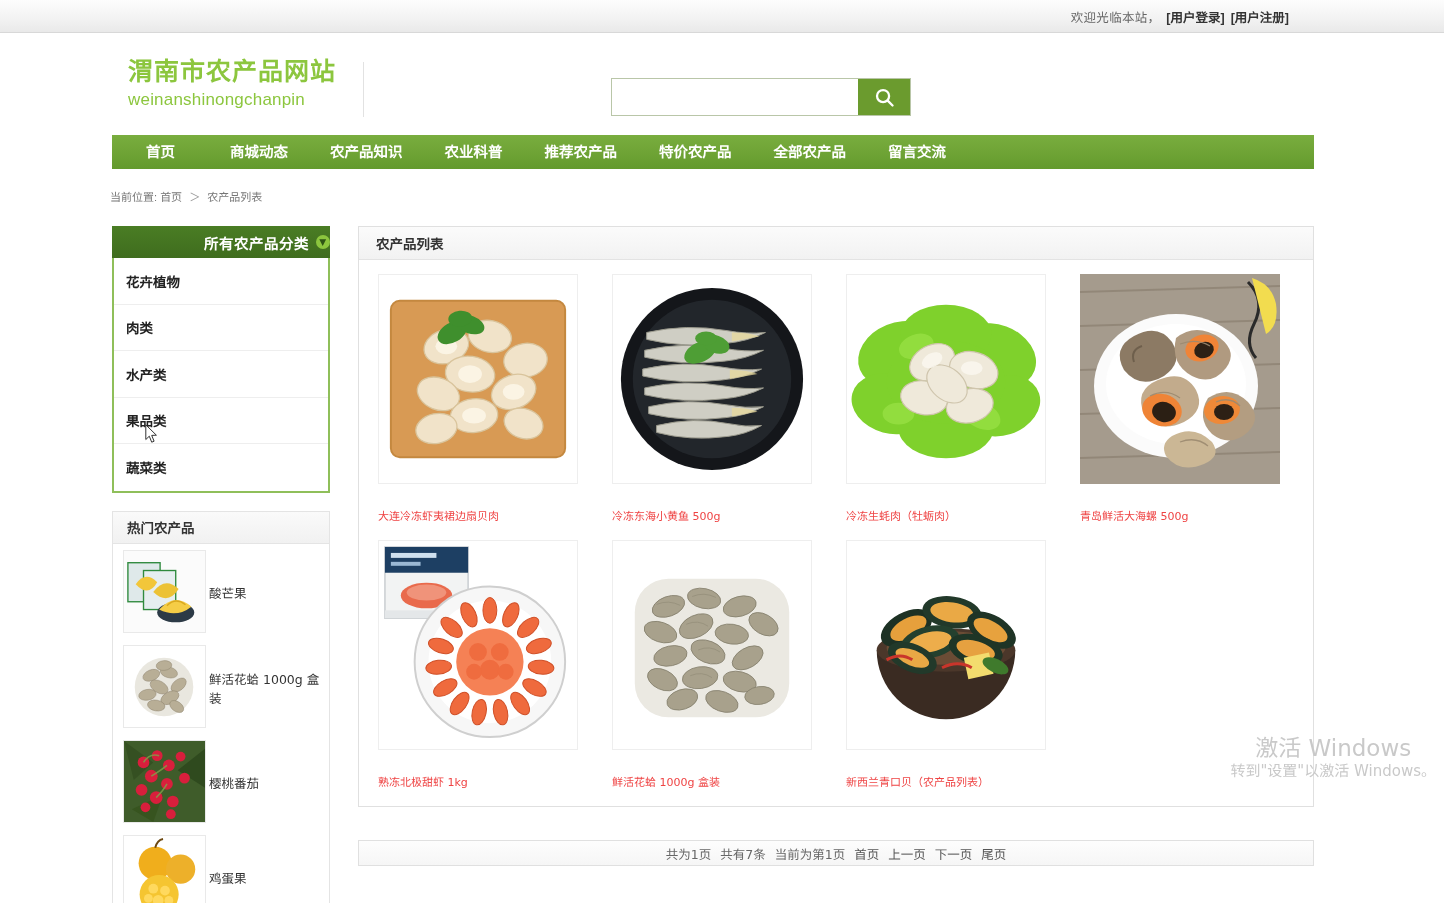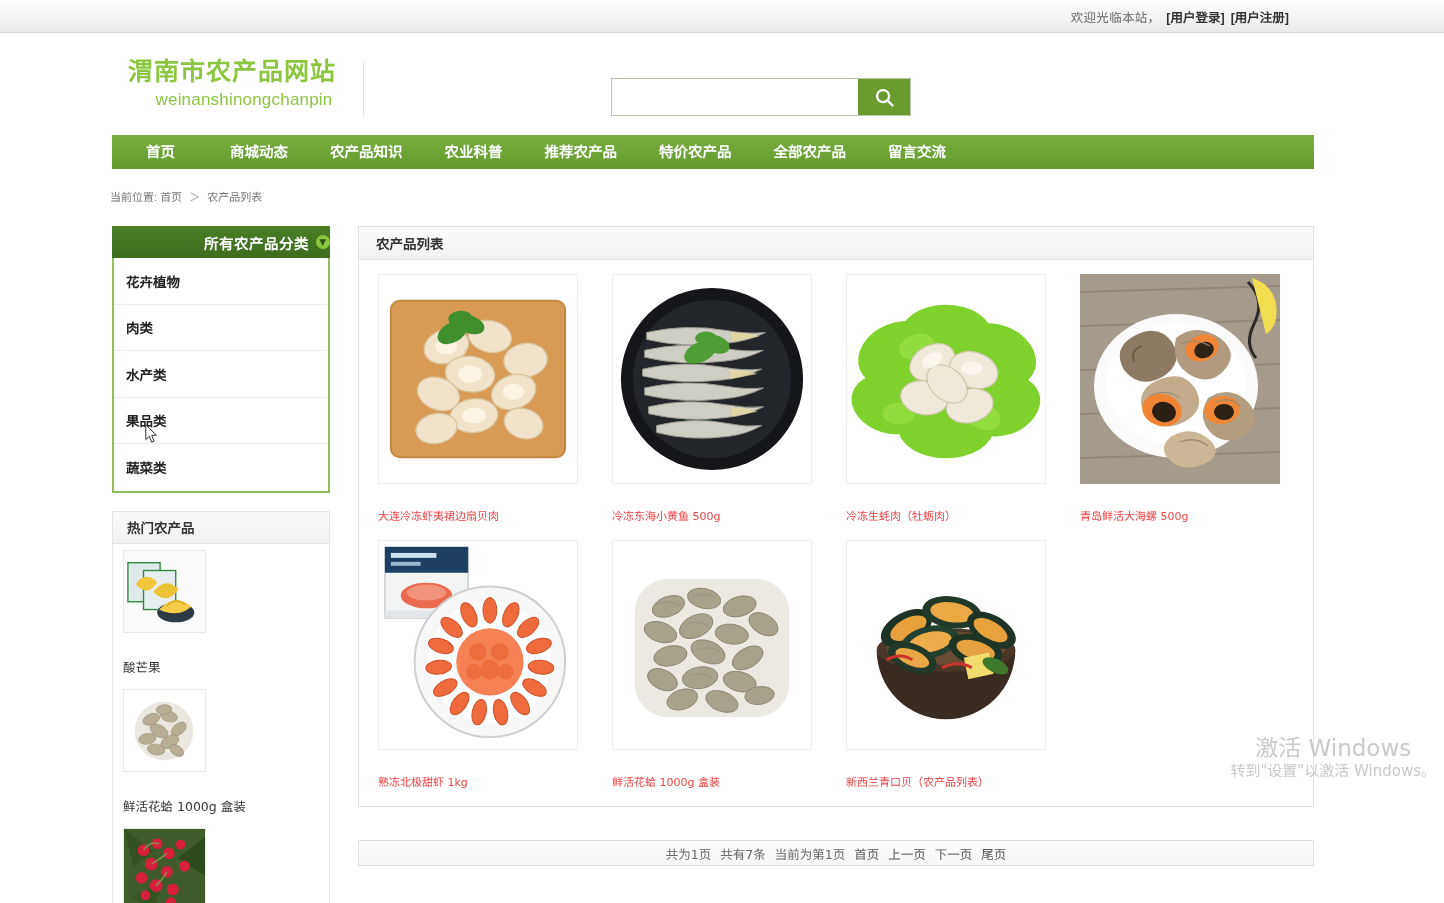--- a/index.html
+++ b/index.html
@@ -47,21 +47,20 @@
   .logo-cn {
     font-size: 25px; font-weight: bold;
     color: #8cc63e; letter-spacing: 1px;
     font-family: "DejaVu Sans", "Liberation Sans", sans-serif;
     line-height: 32px;
   }
   .logo-py {
     font-size: 17px; color: #8cc63e;
     letter-spacing: .2px; line-height: 24px;
     font-family: "Liberation Sans", sans-serif;
-    text-align: center;
   }
   .logo-divider {
     position: absolute; left: 363px; top: 28px;
     width: 1px; height: 55px; background: #e2e2e2;
   }
   .search-wrap {
     position: absolute; left: 611px; top: 44px;
     width: 300px; height: 38px;
     border: 1px solid #b9c6a8;
     background: #fff;
@@ -142,22 +141,22 @@
   }
   .hot-head {
     height: 32px; display: flex; align-items: center;
     padding-left: 14px;
     background: linear-gradient(to bottom, #fafafa 0%, #f1f1f1 100%);
     border-bottom: 1px solid #e4e4e4;
     font-size: 13.5px; font-weight: bold; color: #333;
     font-family: "DejaVu Sans", "Liberation Sans", sans-serif;
   }
   .hot-item {
-    display: flex; align-items: flex-start; gap: 20px;
-    padding: 6px 8px 6px 10px; cursor: pointer; flex-direction: column;
+    display: flex; align-items: center; gap: 3px;
+    padding: 6px 8px 6px 10px; cursor: pointer;
   }
   .hot-thumb {
     width: 83px; height: 83px; flex: 0 0 83px;
     border: 1px solid #e9e9e9; background: #fff;
     overflow: hidden; position: relative;
   }
   .hot-title {
     font-size: 12.5px; color: #333; line-height: 19px;
     padding-top: 5px; word-break: break-all;
     font-family: "DejaVu Sans", "Liberation Sans", sans-serif;

